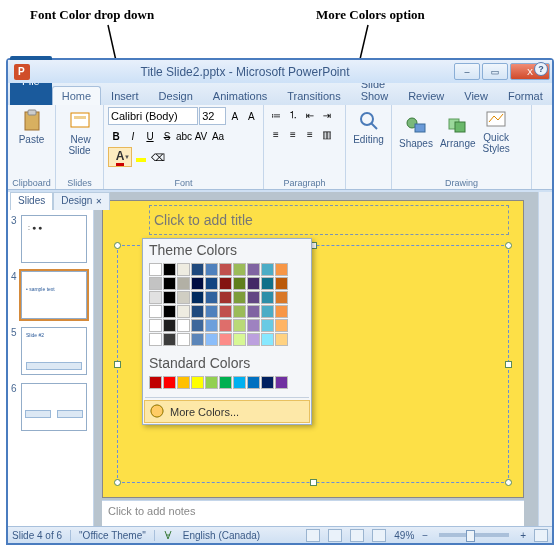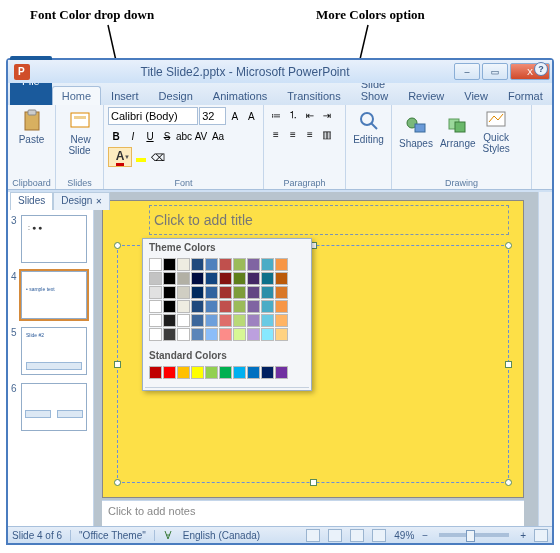--- a/index.html
+++ b/index.html
@@ -55,21 +55,21 @@
   .placeholder-title{position:absolute;left:46px;top:4px;right:14px;height:30px;border:1px dashed #7a94b0;display:flex;align-items:center;padding-left:4px;font-size:14px;color:#777;}
   .placeholder-body{position:absolute;left:14px;top:44px;right:14px;bottom:14px;border:1.5px dashed #6a8fd8;}
   .selhandle{position:absolute;width:7px;height:7px;background:#fff;border:1px solid #5a8a5a;border-radius:50%;}
   .notes{height:26px;background:#fff;border-top:1px solid #c5d6ea;margin:0 14px 0 8px;padding:4px 6px;font-size:11px;color:#888;}
   .statusbar{position:absolute;left:0;right:0;bottom:0;height:17px;background:linear-gradient(#e4edf8,#cfe0f3);border-top:1px solid #a8c0dc;display:flex;align-items:center;font-size:10px;color:#3a5a87;padding:0 4px;gap:8px;}
   .status-sep{border-left:1px solid #a8c0dc;height:11px;}
   .zoom-slider{width:70px;height:4px;background:#aac0da;position:relative;margin:0 3px;}
   .zoom-slider::after{content:"";position:absolute;left:38%;top:-3px;width:7px;height:10px;background:#eef4fa;border:1px solid #7a9ac0;}
   .viewbtn{width:14px;height:13px;border:1px solid #9ab4d0;background:#eaf2fa;}
   .dropdown-panel{position:absolute;left:134px;top:178px;width:170px;background:#f4f6f9;border:1px solid #9aaec6;box-shadow:2px 2px 5px rgba(0,0,0,.3);z-index:10;font-size:11px;}
-  .dd-header{padding:3px 6px;color:#555;font-weight:bold;font-size:10px;}
+  .dd-header{padding:3px 6px;color:#555;font-weight:normal;font-size:14px;}
   .swatch-grid{padding:2px 6px 5px 6px;}
   .swatch-row{display:flex;gap:1px;margin-bottom:1px;}
   .sw{width:13px;height:13px;border:1px solid #bbb;cursor:default;}
   .dd-sep{height:1px;background:#c5d0de;margin:2px 2px;}
   .dd-item{padding:4px 6px;display:flex;align-items:center;gap:5px;color:#333;cursor:default;}
   .dd-item.hi{background:#fde8a8;border:1px solid #e8c060;margin:1px;padding:3px 5px;}
   .dd-item .ico16{width:15px;height:15px;}
   .spacer{flex:1;}
   .sb{width:14px;background:#e8eef6;border-left:1px solid #c5d6ea;}
 </style>
@@ -374,20 +374,27 @@
           <div class="sw" style="background: rgb(255, 255, 0);"></div>
           <div class="sw" style="background: rgb(146, 208, 80);"></div>
           <div class="sw" style="background: rgb(0, 176, 80);"></div>
           <div class="sw" style="background: rgb(0, 176, 240);"></div>
           <div class="sw" style="background: rgb(0, 112, 192);"></div>
           <div class="sw" style="background: rgb(0, 32, 96);"></div>
           <div class="sw" style="background: rgb(112, 48, 160);"></div>
         </div>
     </div>
     <div class="dd-sep"></div>
+    <div class="dd-item hi">
+      <svg class="ico16">
+          <circle cx="7" cy="7" r="6" fill="conic-gradient(red,green,blue)" stroke="#888"></circle>
+          <circle cx="7" cy="7" r="6" fill="#fc6" stroke="#a80"></circle>
+        </svg>
+      <span>More Colors...</span>
+    </div>
   </div>
 
   <div class="statusbar">
     <span>Slide 4 of 6</span>
     <span class="status-sep"></span>
     <span>"Office Theme"</span>
     <span class="status-sep"></span>
     <svg width="12" height="12">
         <path d="M2 2 L5 10 L8 2 M3 6 L7 6" stroke="#3a7a3a" fill="none"></path>
       </svg>

